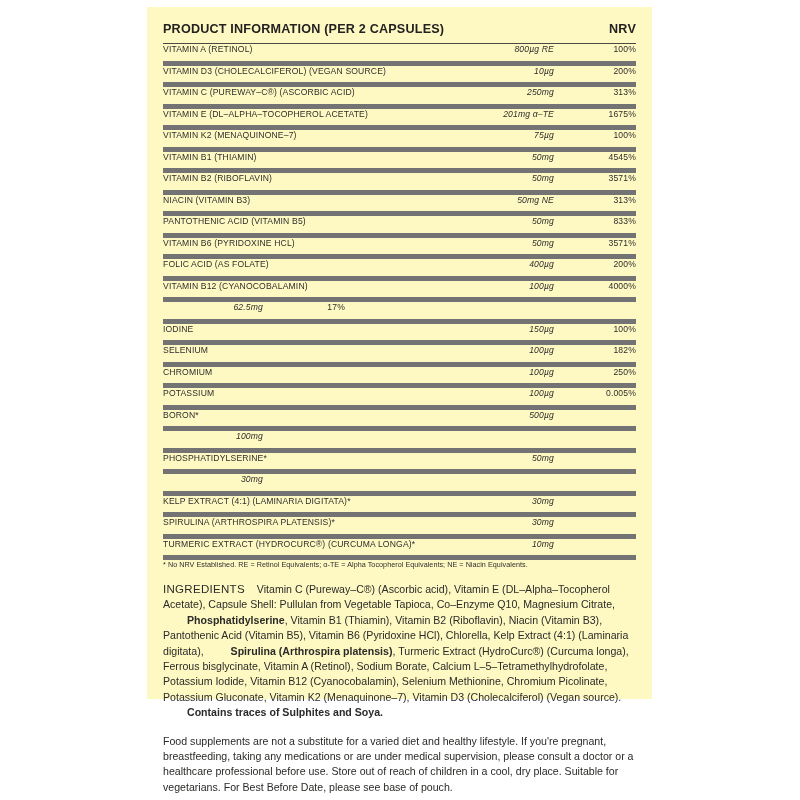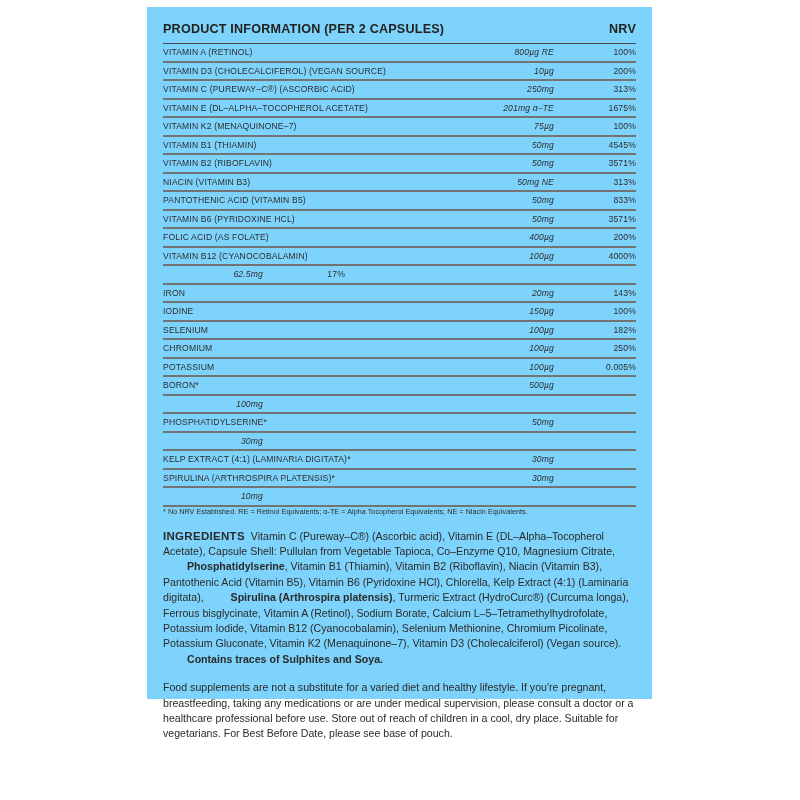--- a/index.html
+++ b/index.html
@@ -4,42 +4,42 @@
 <style>
   html, body { margin: 0; padding: 0; }
   body {
     width: 800px; height: 800px; background: #ffffff;
     position: relative; overflow: hidden;
     font-family: "Liberation Sans", sans-serif;
     color: #2b2a28;
   }
   .panel {
     position: absolute; left: 147px; top: 7px; width: 505px; height: 692px;
-    background: #7dd3fc;
+    background: #fef9c3;
   }
   .inner { position: absolute; left: 16px; right: 16px; top: 0; }
   .hdr {
     display: flex; justify-content: space-between; align-items: flex-end;
     height: 36px; font-weight: bold; font-size: 12.6px; letter-spacing: 0.2px;
     padding-top: 0; box-sizing: border-box; padding-bottom: 7px;
     color: #232220;
   }
   .tbl { border-top: 1.6px solid #4a4946; }
   .row {
-    display: flex; align-items: center; height: 16.5px;
-    border-bottom: 2px solid #737373;
+    display: flex; height: 16.5px;
+    border-bottom: 5px solid #737373;
     font-size: 8.6px; letter-spacing: 0.15px; text-transform: uppercase;
     color: #2e2d2b;
   }
   .row .n { flex: 1; white-space: nowrap; }
   .row .a { width: 100px; text-align: right; text-transform: none; white-space: nowrap; font-style: italic; }
   .row .p { width: 82px; text-align: right; }
   .note { font-size: 7.2px; color: #2e2d2b; letter-spacing: 0.05px; }
   .para { font-size: 10.6px; line-height: 15.4px; color: #2b2a28; margin-top: 13px; }
-  .para .lbl { font-weight: bold; font-size: 11.5px; letter-spacing: 0.3px; margin-right: 3px; }
+  .para .lbl { font-weight: normal; font-size: 11.5px; letter-spacing: 0.3px; margin-right: 9px; }
   .para b { font-weight: bold; margin-left: 24px; }
 </style>
 </head>
 <body>
 
 <div class="panel">
   <div class="inner">
     <div class="hdr">
       <span>PRODUCT INFORMATION (PER 2 CAPSULES)</span>
       <span>NRV</span>
@@ -103,25 +103,20 @@
         <div class="row">
           <span class="n">VITAMIN B12 (CYANOCOBALAMIN)</span>
           <span class="a">100µg</span>
           <span class="p">4000%</span>
         </div>
         <div class="row">
           <span class="a">62.5mg</span>
           <span class="p">17%</span>
         </div>
         <div class="row">
-          <span class="n">IRON</span>
-          <span class="a">20mg</span>
-          <span class="p">143%</span>
-        </div>
-        <div class="row">
           <span class="n">IODINE</span>
           <span class="a">150µg</span>
           <span class="p">100%</span>
         </div>
         <div class="row">
           <span class="n">SELENIUM</span>
           <span class="a">100µg</span>
           <span class="p">182%</span>
         </div>
         <div class="row">
@@ -156,20 +151,21 @@
           <span class="n">KELP EXTRACT (4:1) (LAMINARIA DIGITATA)*</span>
           <span class="a">30mg</span>
           <span class="p"></span>
         </div>
         <div class="row">
           <span class="n">SPIRULINA (ARTHROSPIRA PLATENSIS)*</span>
           <span class="a">30mg</span>
           <span class="p"></span>
         </div>
         <div class="row">
+          <span class="n">TURMERIC EXTRACT (HYDROCURC®) (CURCUMA LONGA)*</span>
           <span class="a">10mg</span>
           <span class="p"></span>
         </div>
       </div>
     <div class="note">* No NRV Established. RE = Retinol Equivalents; α-TE = Alpha Tocopherol Equivalents; NE = Niacin Equivalents.</div>
 
     <div class="para">
       <span class="lbl">INGREDIENTS</span>
       <span id="ing"><span>Vitamin C (Pureway–C®) (Ascorbic acid), Vitamin E (DL–Alpha–Tocopherol Acetate), Capsule Shell: Pullulan from Vegetable Tapioca, Co–Enzyme Q10, Magnesium Citrate, </span><b>Phosphatidylserine</b><span>, Vitamin B1 (Thiamin), Vitamin B2 (Riboflavin), Niacin (Vitamin B3), Pantothenic Acid (Vitamin B5), Vitamin B6 (Pyridoxine HCl), Chlorella, Kelp Extract (4:1) (Laminaria digitata), </span><b>Spirulina (Arthrospira platensis)</b><span>, Turmeric Extract (HydroCurc®) (Curcuma longa), Ferrous bisglycinate, Vitamin A (Retinol), Sodium Borate, Calcium L–5–Tetramethylhydrofolate, Potassium Iodide, Vitamin B12 (Cyanocobalamin), Selenium Methionine, Chromium Picolinate, Potassium Gluconate, Vitamin K2 (Menaquinone–7), Vitamin D3 (Cholecalciferol) (Vegan source). </span><b>Contains traces of Sulphites and Soya.</b></span>
     </div>

